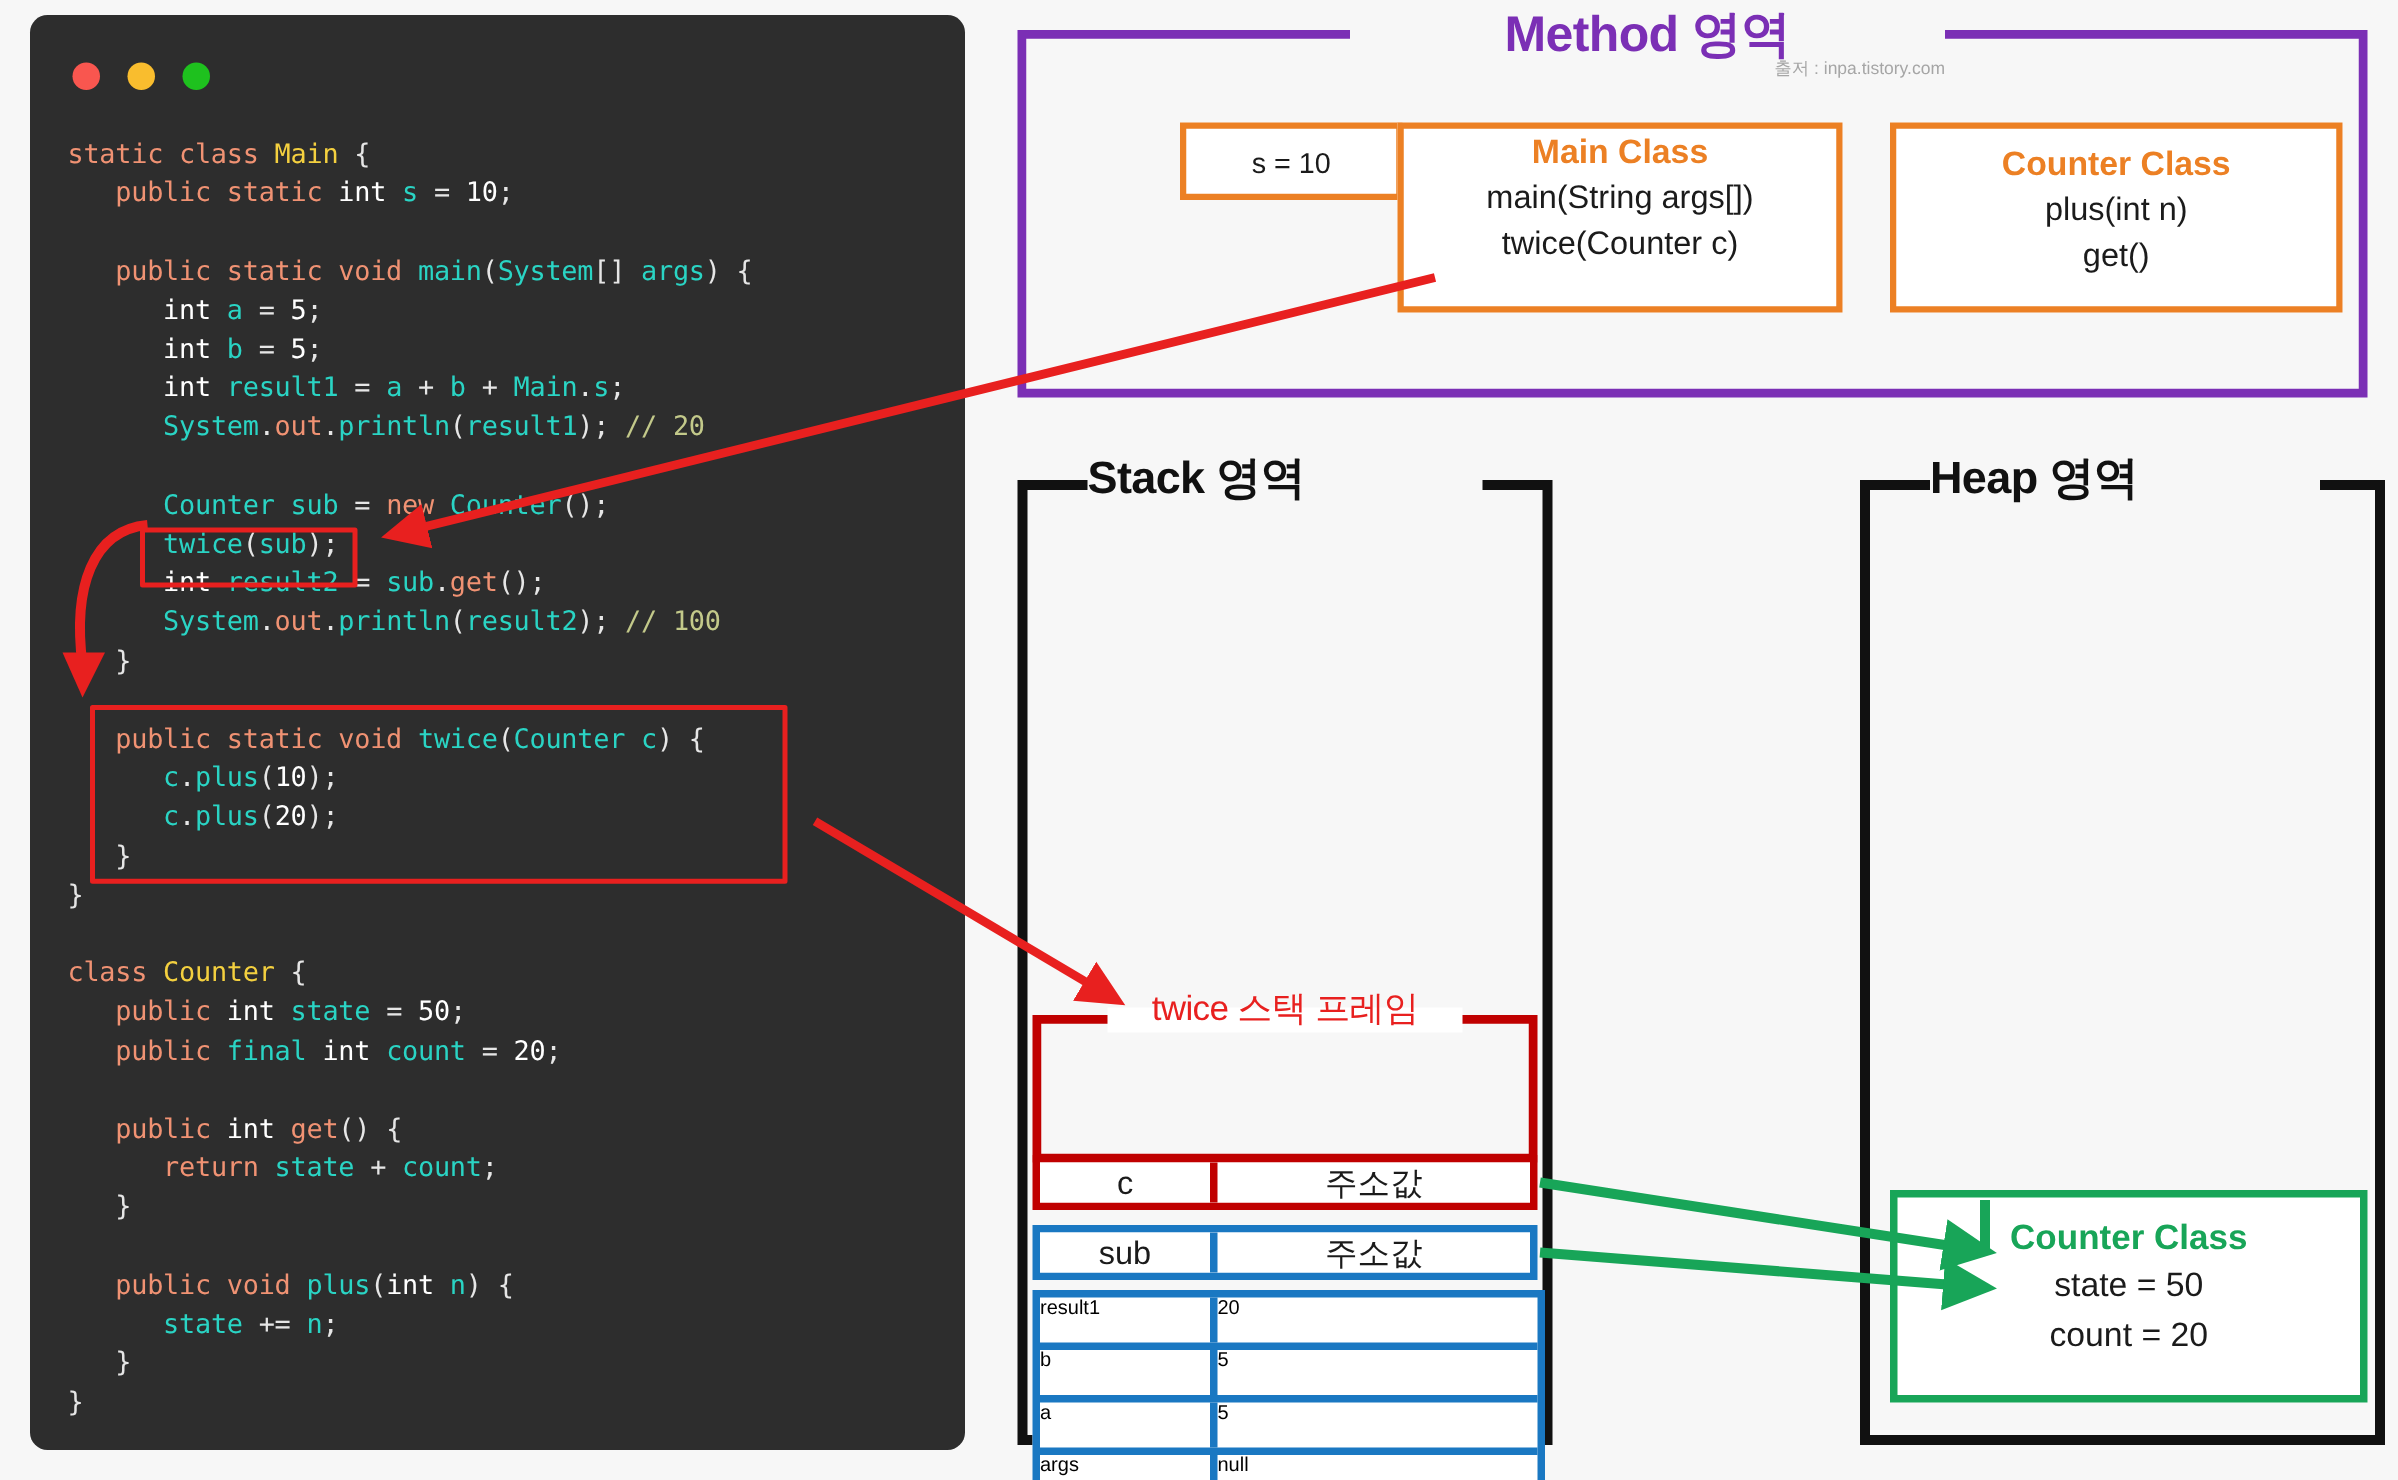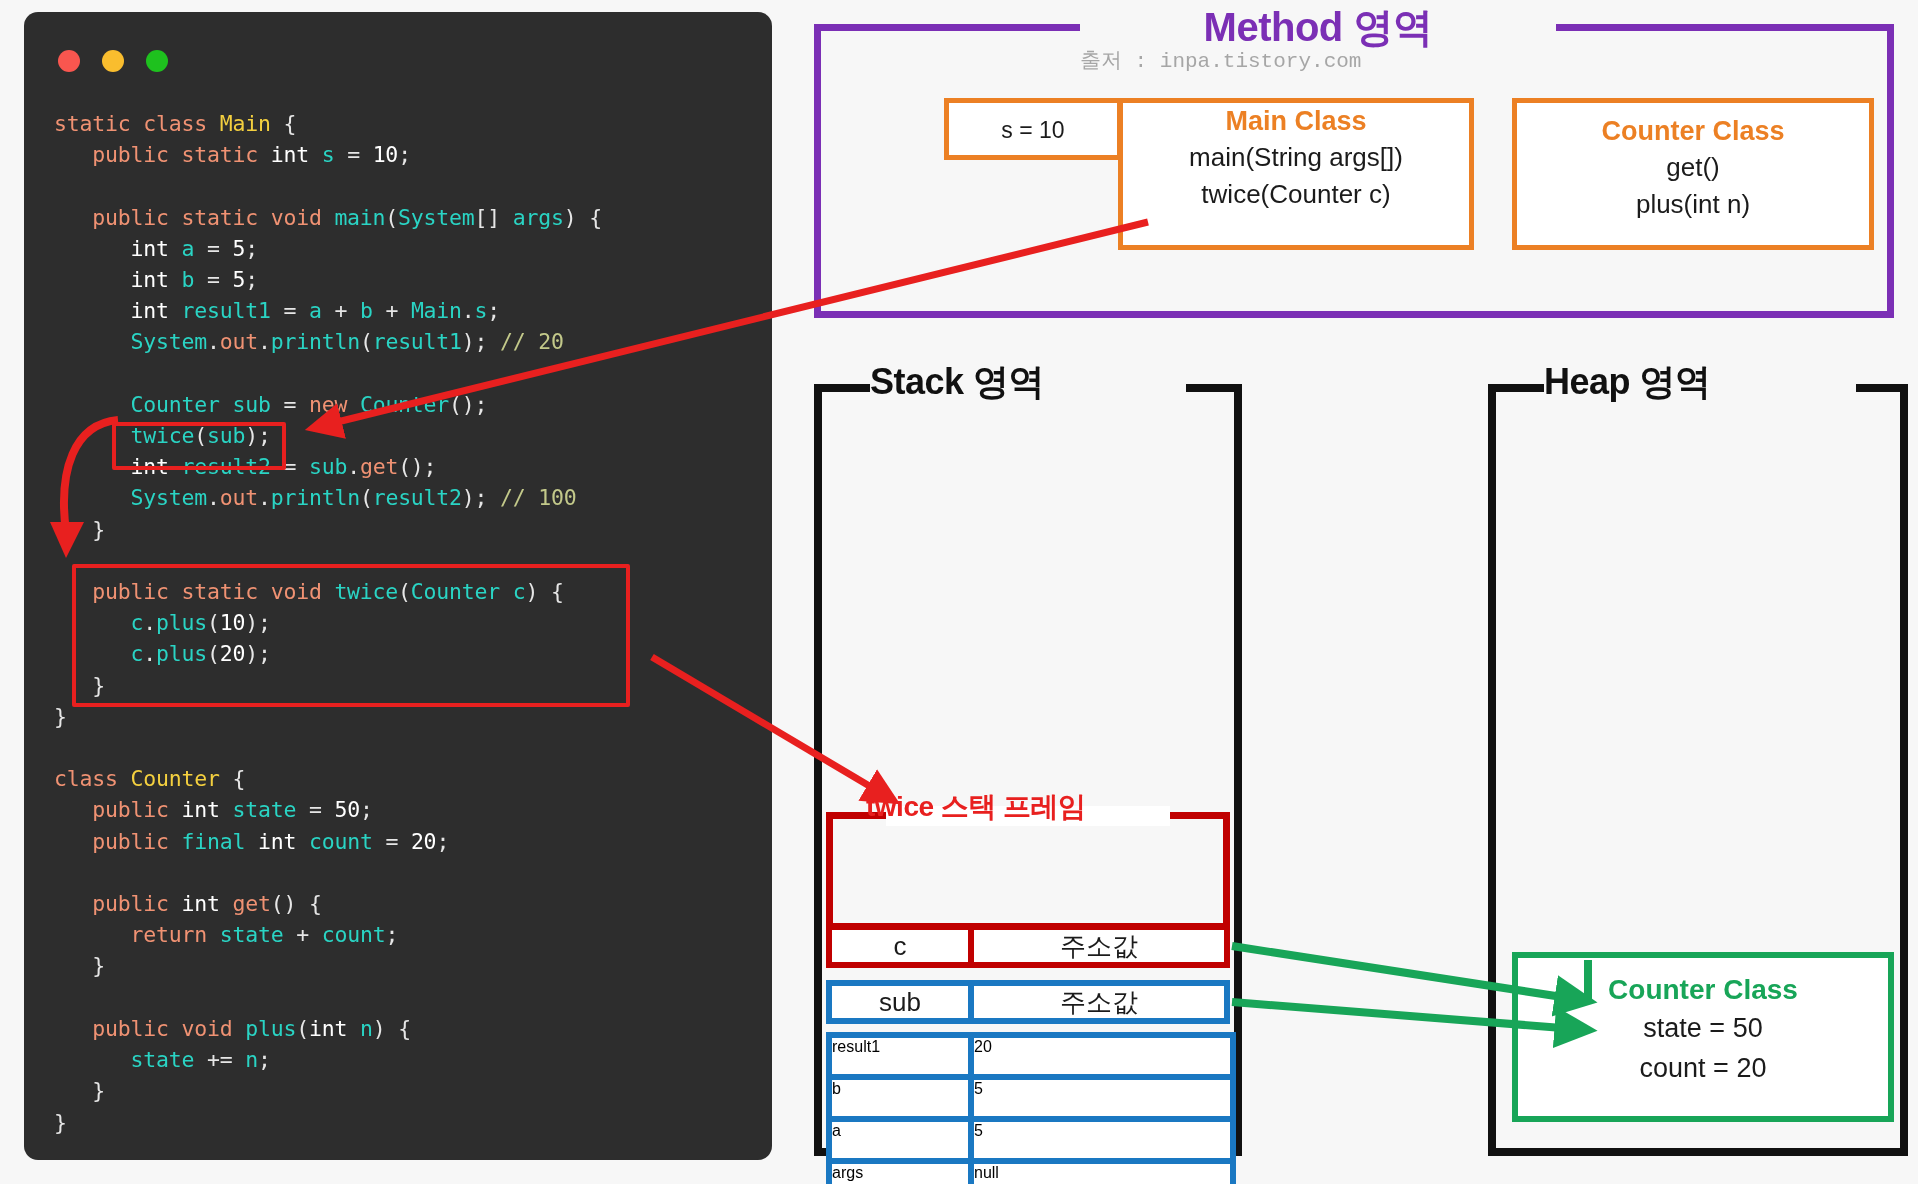--- a/index.html
+++ b/index.html
@@ -68,22 +68,22 @@
     position: absolute; z-index: 5; text-align: center;
     font-weight: bold; color: #7b2fb5;
   }
   #method-title {
     left: 1080px; top: 0px; width: 476px;
     font-size: 40px; letter-spacing: -0.5px;
   }
   #method-source {
     position: absolute; z-index: 5;
     left: 1080px; top: 46px; width: 476px;
-    text-align: left; font-size: 21px; color: #a6a6a6;
-    font-family: Liberation Mono, monospace;
+    text-align: right; font-size: 14px; color: #a6a6a6;
+    font-family: Liberation Sans, sans-serif;
   }
 
   .orange-box {
     position: absolute; border: 5px solid #ec8024;
     background: #ffffff; box-sizing: border-box;
     text-align: center;
   }
   #s-static-box {
     left: 944px; top: 98px; width: 178px; height: 62px;
     z-index: 2; line-height: 54px; font-size: 23px; color: #1b1b1b;
@@ -119,21 +119,21 @@
   
   #twice-frame {
     position: absolute; left: 826px; top: 812px;
     width: 404px; height: 118px;
     border: 7px solid #c00000; box-sizing: border-box;
     background: transparent; z-index: 3;
   }
   #twice-gap { left: 886px; top: 806px; width: 284px; height: 20px; z-index: 4; background:#ffffff;}
   #twice-title {
     position: absolute; z-index: 5; left: 866px; top: 788px; width: 324px;
-    font-size: 28px; font-weight: bold; color: #e8201f;
+    text-align: center; font-size: 28px; font-weight: normal; color: #e8201f;
     letter-spacing: -0.5px;
   }
 
   
   .row {
     position: absolute; display: flex; box-sizing: border-box;
     z-index: 4; background: #ffffff;
   }
   .row .cell {
     box-sizing: border-box; background: #ffffff;
@@ -233,22 +233,22 @@
   <div class="orange-box" id="s-static-box">s = 10</div>
 
   <div class="orange-box" id="main-class-box">
     <div class="box-title">Main Class</div>
     <div class="box-line">main(String args[])</div>
     <div class="box-line">twice(Counter c)</div>
   </div>
 
   <div class="orange-box" id="counter-class-box">
     <div class="box-title">Counter Class</div>
+    <div class="box-line">plus(int n)</div>
     <div class="box-line">get()</div>
-    <div class="box-line">plus(int n)</div>
   </div>
 
   <div class="bracket" id="stack-bracket"></div>
   <div class="title-gap" id="stack-gap"></div>
   <div id="stack-title">Stack 영역</div>
 
   <div id="twice-frame"></div>
   <div class="title-gap" id="twice-gap"></div>
   <div id="twice-title">twice 스택 프레임</div>
 

